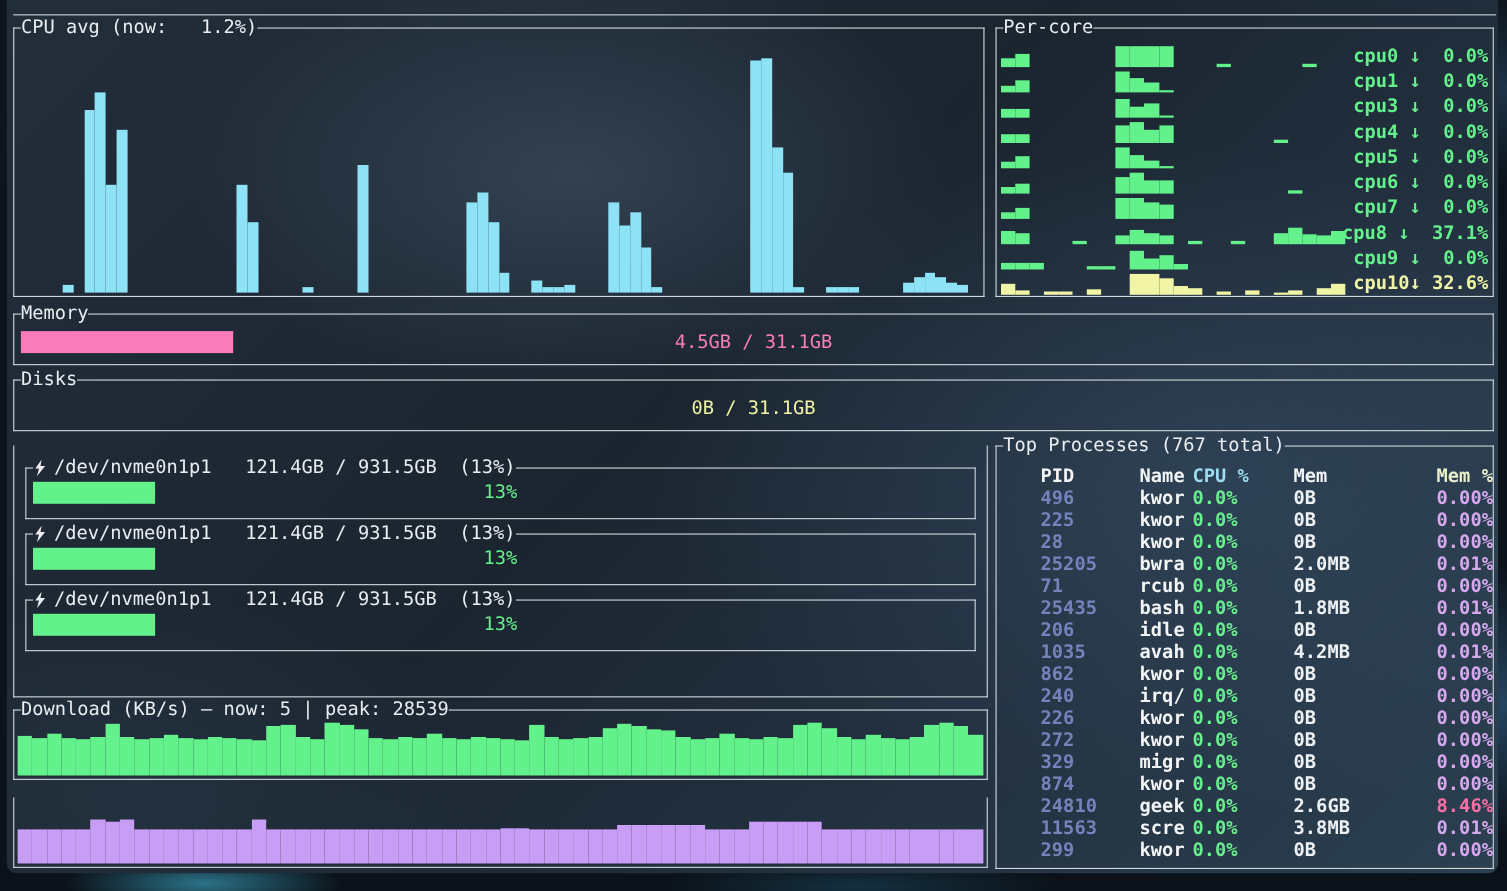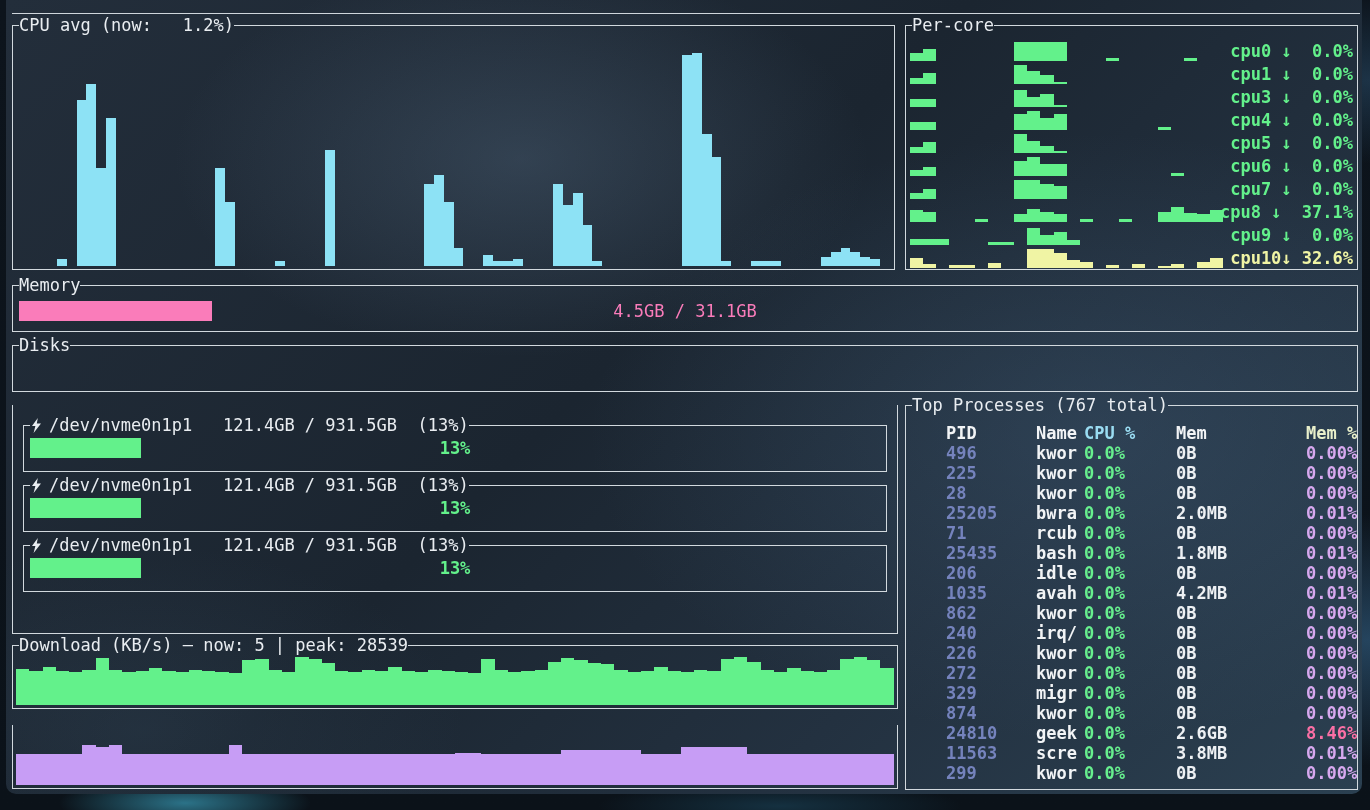--- a/index.html
+++ b/index.html
@@ -57,21 +57,21 @@
            font-weight:700; white-space:pre; }
 
   
   .gauge{ position:absolute; left:6px; right:6px; height:20px; }
   .gauge .fill{ position:absolute; left:0; top:0; bottom:0; }
   .gauge .glabel{ position:absolute; inset:0; text-align:center; line-height:20px; }
 
   
   .dpanel{ position:relative; border:1px solid #d2d9de; border-top:none;
            margin:0 10px; height:47px; }
-  .dpanel .gauge{ top:13px;font-weight:bold; }
+  .dpanel .gauge{ top:13px; }
 
   
   #proc-body{ position:absolute; left:7px; right:3px; top:18px;margin-left:33px; }
   .prow{ display:grid; grid-template-columns:90px 48px 92px 130px 1fr;
          height:20px; line-height:20px; font-weight:700; white-space:pre; }
   .ph-pid,.ph-name,.ph-mem{ color:#f2f4f6; }
   .ph-cpu{ color:#9adcf2; }
   .ph-memp{ color:#e9f0cb; }
   .c-pid{ color:#7583bd; }
   .c-name{ color:#f2f4f6; }
@@ -490,20 +490,24 @@
     <div class="gauge" style="top:16px;">
       <div class="fill" id="mem-fill" style="width: 14.5%; background: rgb(250, 124, 186);"></div>
       <div class="glabel" id="mem-label" style="color: rgb(250, 124, 186);">4.5GB / 31.1GB</div>
     </div>
   </div>
 
   <div class="panel" style="left:6px; top:345px; width:1346px; height:47px;">
     <div class="ptop">
         <span class="ttl">Disks</span>
       </div>
+    <div class="gauge" style="top:16px;">
+      <div class="fill" id="swap-fill" style="width: 0%; background: rgb(240, 244, 164);"></div>
+      <div class="glabel" id="swap-label" style="color: rgb(240, 244, 164);">0B / 31.1GB</div>
+    </div>
   </div>
 
   <div class="panel" style="left:6px; top:405px; width:886px; height:229px;">
     <div id="disk-list" style="position:absolute; left:0; right:0; top:20px;">
         <div class="dpanel" style="margin-bottom: 13px;">
           <div class="ptop">
             <span class="ttl"><svg width="11" height="15" viewBox="0 0 11 15">
                 <path d="M6.8 0 L1 8 H4.4 L2.6 15 L10 5.6 H5.8 Z" fill="#e9edf1"></path>
               </svg><span>/dev/nvme0n1p1   121.4GB / 931.5GB  (13%)</span></span>
           </div>

